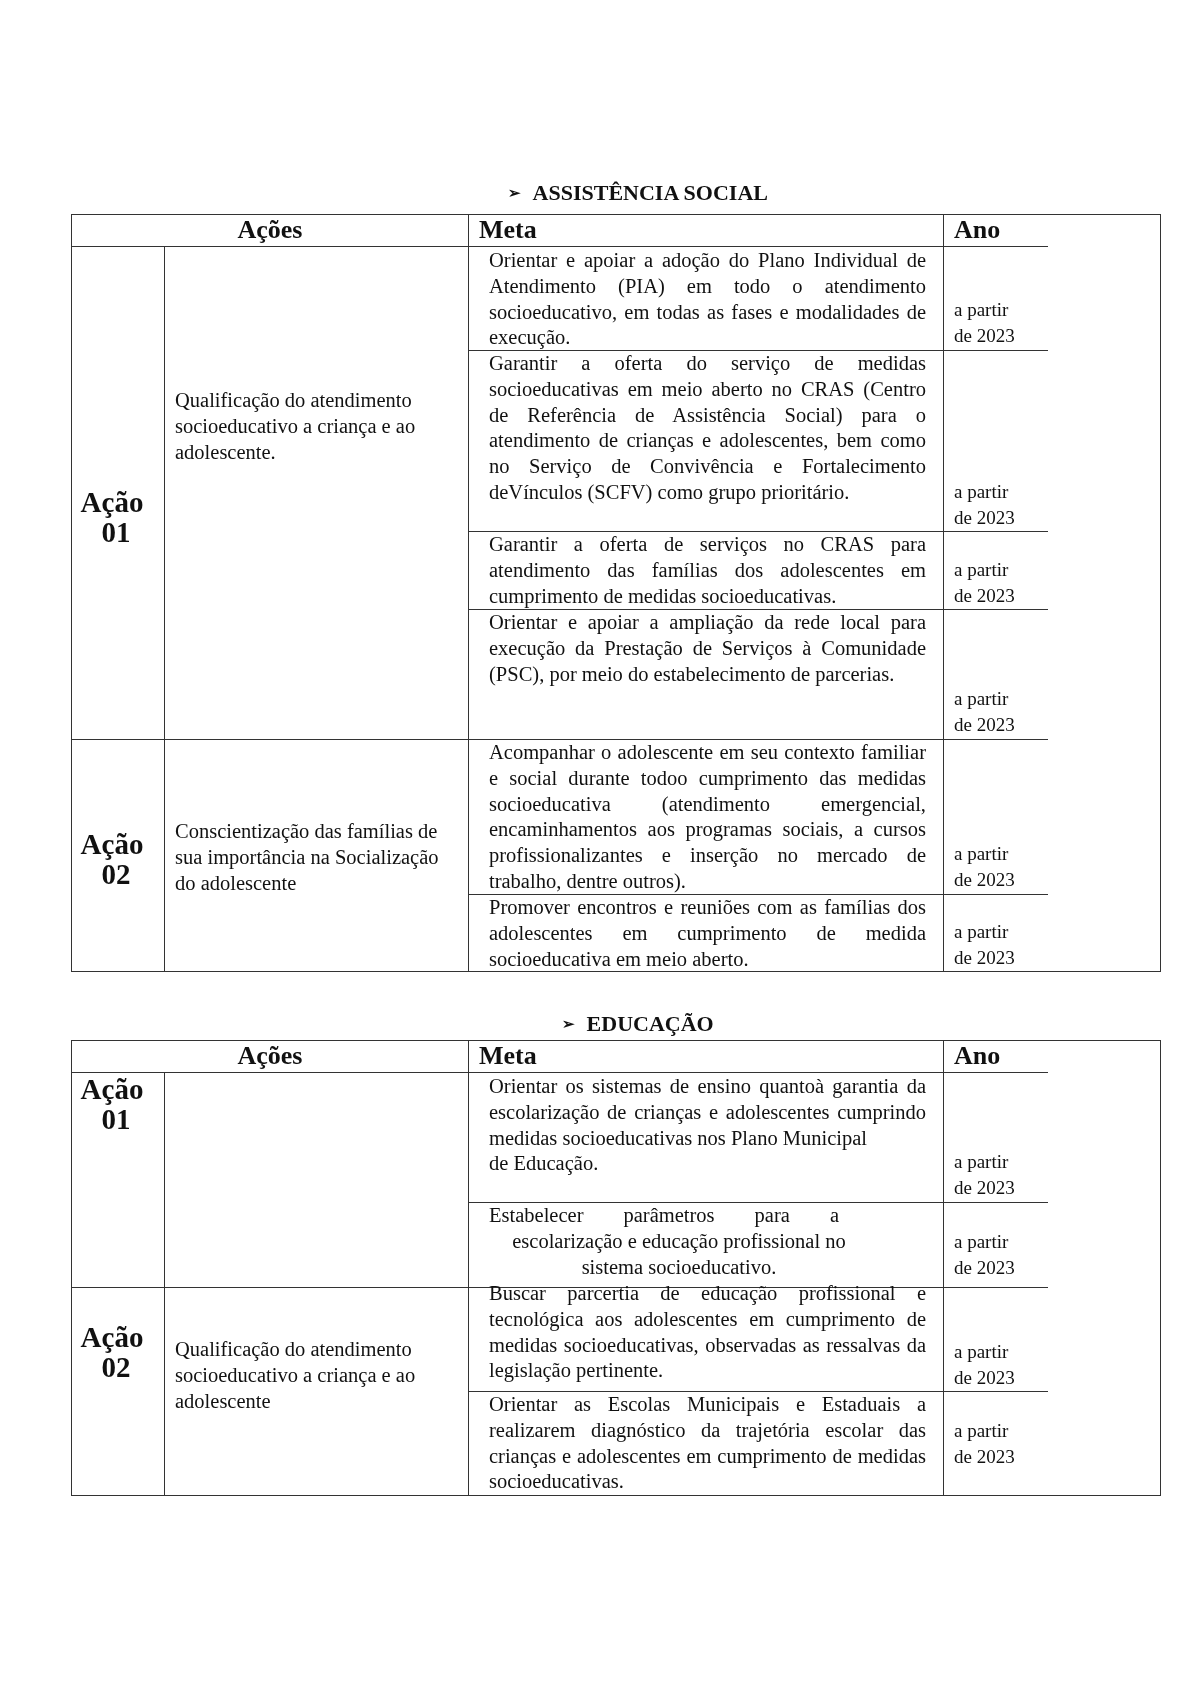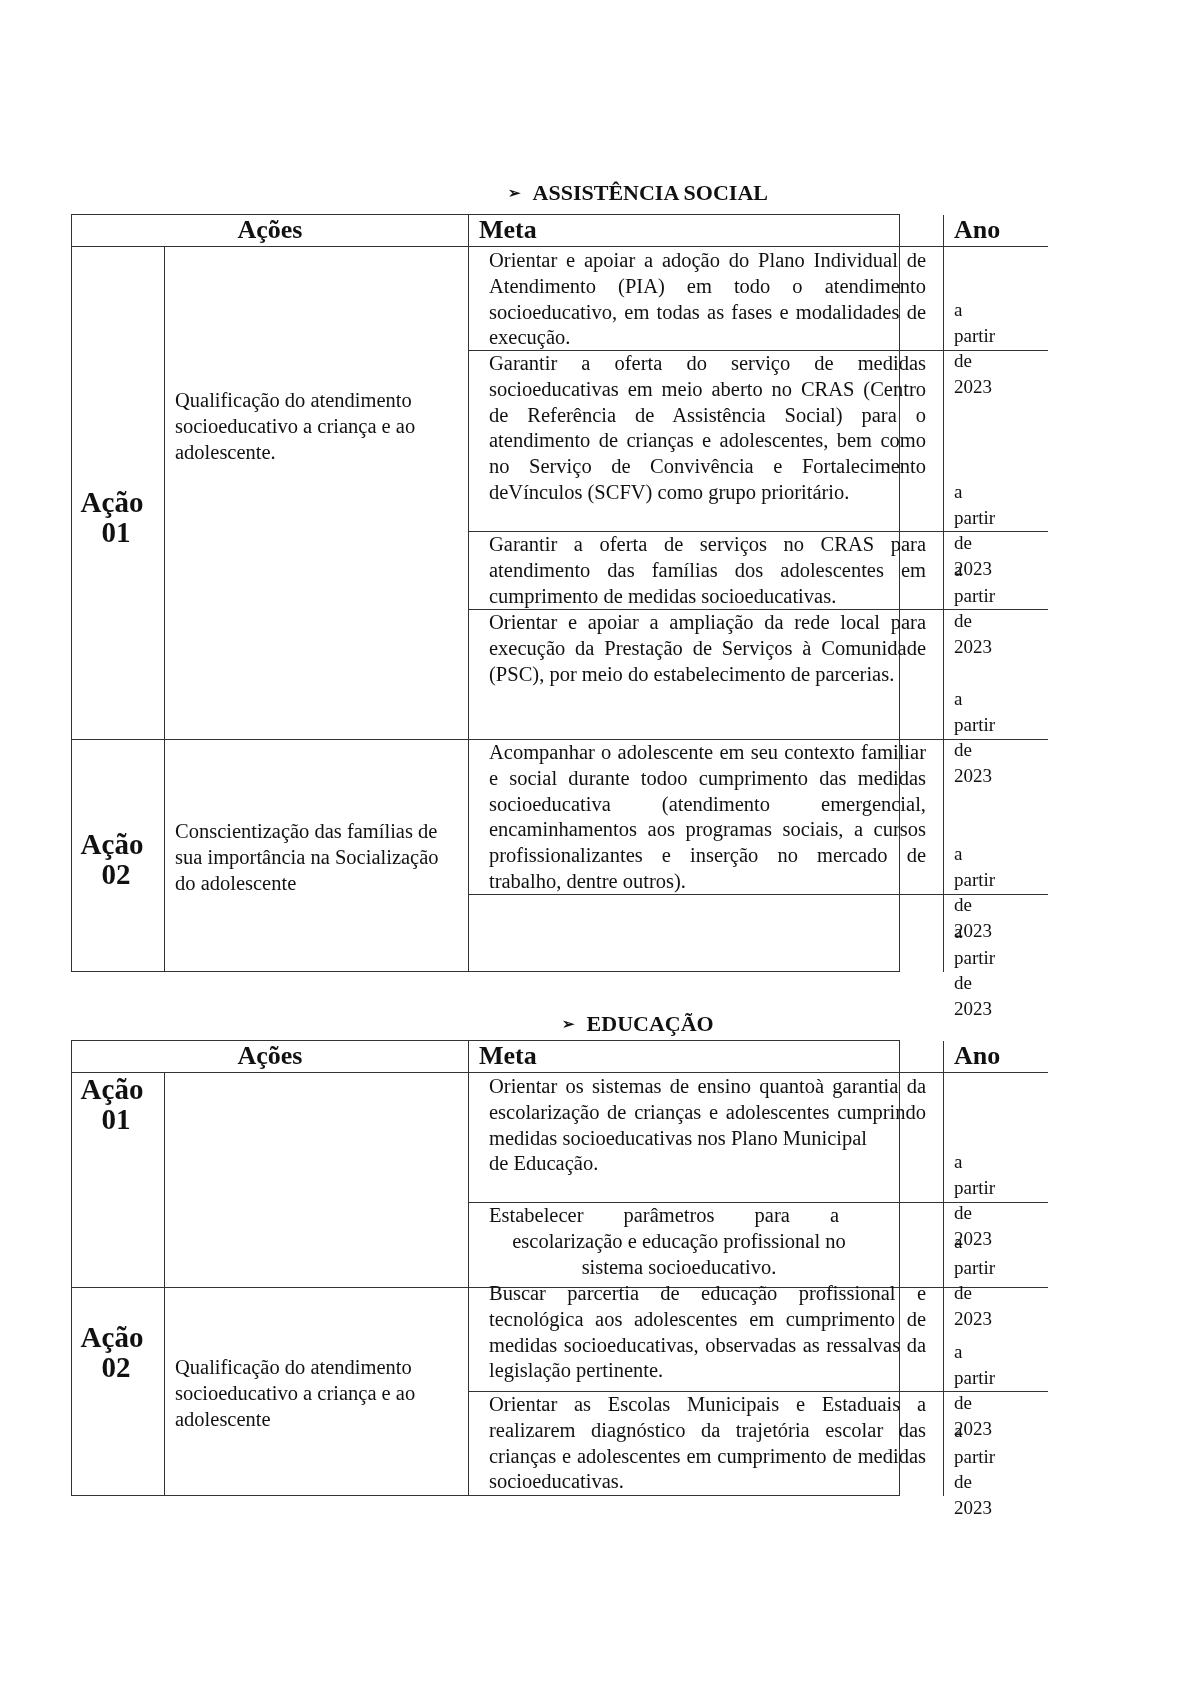--- a/index.html
+++ b/index.html
@@ -1,19 +1,19 @@
 <!DOCTYPE html>
 <html><head>
 <meta charset="utf-8">
 <style>
   html, body { margin:0; padding:0; background:#ffffff; }
   body { width:1200px; height:1697px; position:relative; font-family:"Liberation Serif", "DejaVu Serif", serif; color:#111; }
   .section-title { position:absolute; font-weight:bold; font-size:22px; }
   .section-title .arrow { font-size:15px; margin-right:12px; position:relative; top:-2px; }
-  .tbl { position:absolute; left:71px; width:829px; border:1.5px solid #333; box-sizing:border-box; }
+  .tbl { position:absolute; left:71px; width:1090px; border:1.5px solid #333; box-sizing:border-box; }
   .cell { position:absolute; box-sizing:border-box; }
   .vline { position:absolute; width:0; border-left:1.4px solid #333; }
   .hline { position:absolute; height:0; border-top:1.4px solid #333; }
   .hdr { font-weight:bold; font-size:26px; line-height:30px; }
   .acao { font-weight:bold; font-size:29px; line-height:30px; text-align:center; }
   .desc { font-size:20.5px; line-height:26px; text-align:left; }
   .meta { font-size:20.5px; line-height:25.8px; text-align:justify; }
   .ano { font-size:19px; line-height:25.5px; }
 </style>
 </head>
@@ -74,20 +74,21 @@
     <div style="padding-left:8px;">02</div>
   </div>
   <div class="cell desc" style="left:103px; width:275px; top:603px;">Conscientização das famílias de sua importância na Socialização do adolescente</div>
 
   <div class="cell meta" style="left:417px; width:437px; top:525px;">Acompanhar o adolescente em seu contexto familiar e social durante todoo cumprimento das medidas socioeducativa (atendimento emergencial, encaminhamentos aos programas sociais, a cursos profissionalizantes e inserção no mercado de trabalho, dentre outros).</div>
   <div class="cell ano" style="left:882px; top:626px;">
       <div>a partir</div>
       <div>de 2023</div>
     </div>
 
+  <div class="cell meta" style="left:417px; width:437px; top:680px;">Promover encontros e reuniões com as famílias dos adolescentes em cumprimento de medida socioeducativa em meio aberto.</div>
   <div class="cell ano" style="left:882px; top:704px;">
       <div>a partir</div>
       <div>de 2023</div>
     </div>
 </div>
 
 <div class="section-title" style="left:562px; top:1011px;">
   <span class="arrow">➢</span><span>EDUCAÇÃO</span>
 </div>
 
@@ -123,21 +124,21 @@
   </div>
   <div class="cell ano" style="left:882px; top:188px;">
       <div>a partir</div>
       <div>de 2023</div>
     </div>
 
   <div class="cell acao" style="left:0; width:80px; top:281px;">
     <div>Ação</div>
     <div style="padding-left:8px;">02</div>
   </div>
-  <div class="cell desc" style="left:103px; width:270px; top:313px;">Qualificação do atendimento socioeducativo a criança e ao adolescente</div>
+  <div class="cell desc" style="left:103px; width:270px; top:295px;">Qualificação do atendimento socioeducativo a criança e ao adolescente</div>
 
   <div class="cell meta" style="left:417px; width:437px; top:240px;">Buscar parcertia de educação profissional e tecnológica aos adolescentes em cumprimento de medidas socioeducativas, observadas as ressalvas da legislação pertinente.</div>
   <div class="cell ano" style="left:882px; top:298px;">
       <div>a partir</div>
       <div>de 2023</div>
     </div>
 
   <div class="cell meta" style="left:417px; width:437px; top:351px;">Orientar as Escolas Municipais e Estaduais a realizarem diagnóstico da trajetória escolar das crianças e adolescentes em cumprimento de medidas socioeducativas.</div>
   <div class="cell ano" style="left:882px; top:377px;">
       <div>a partir</div>

